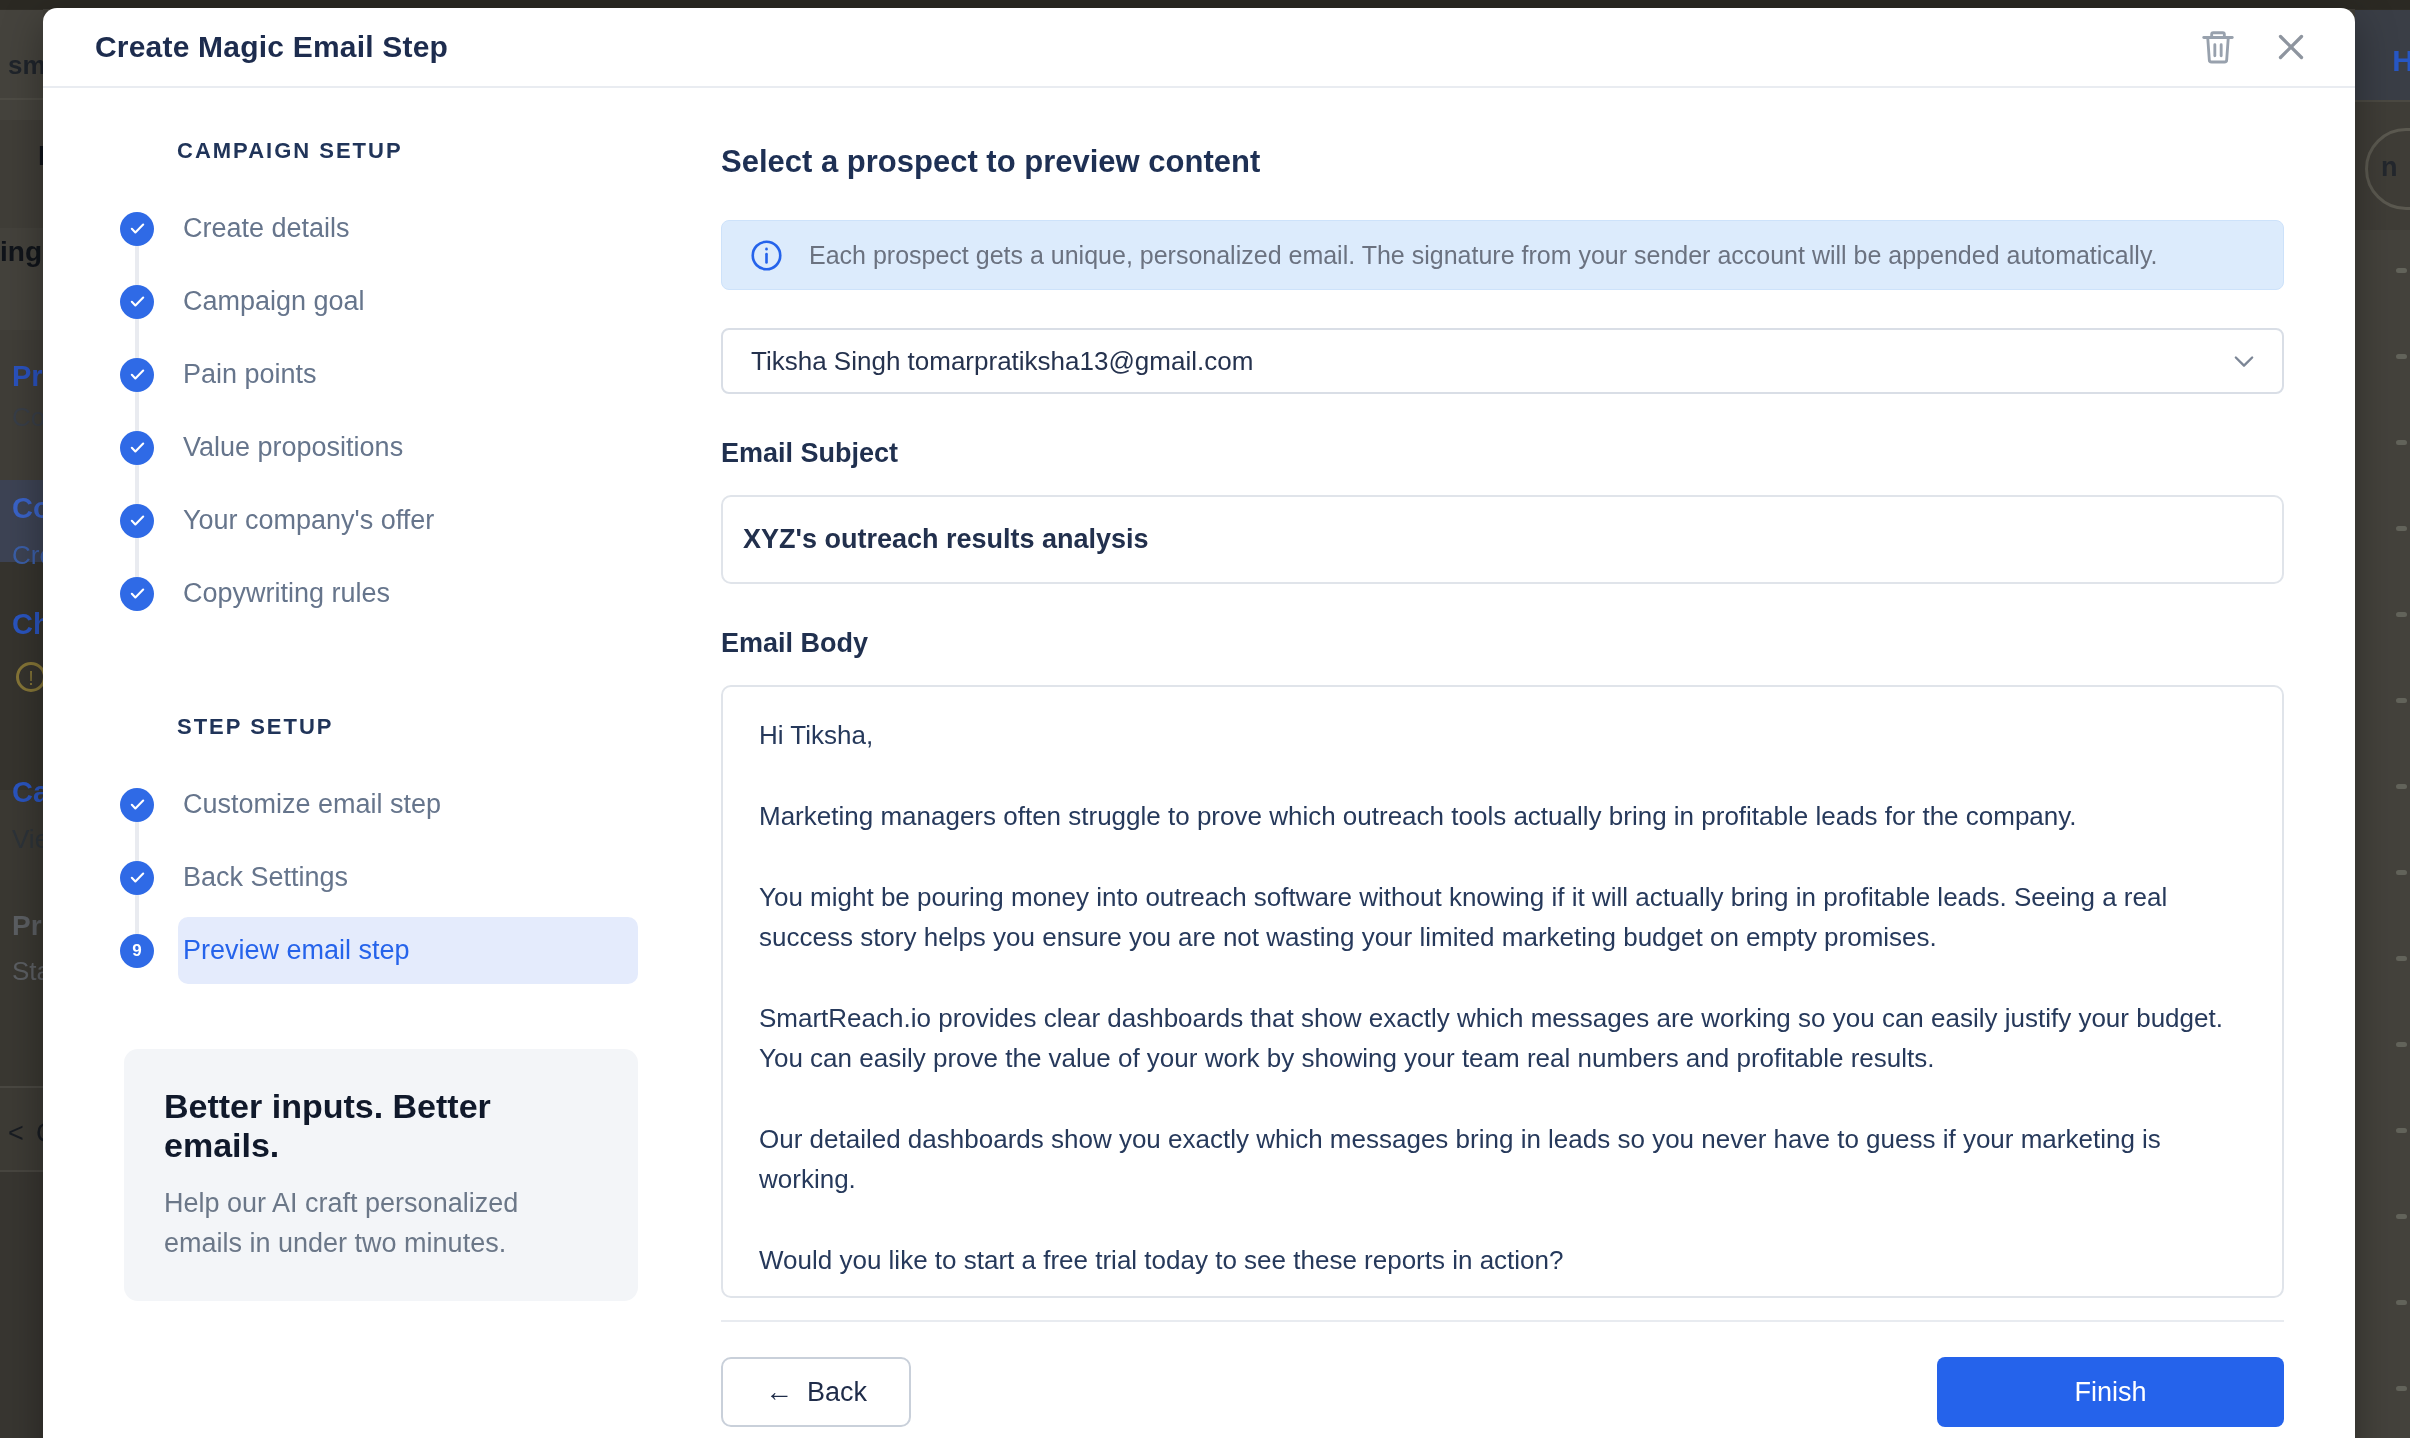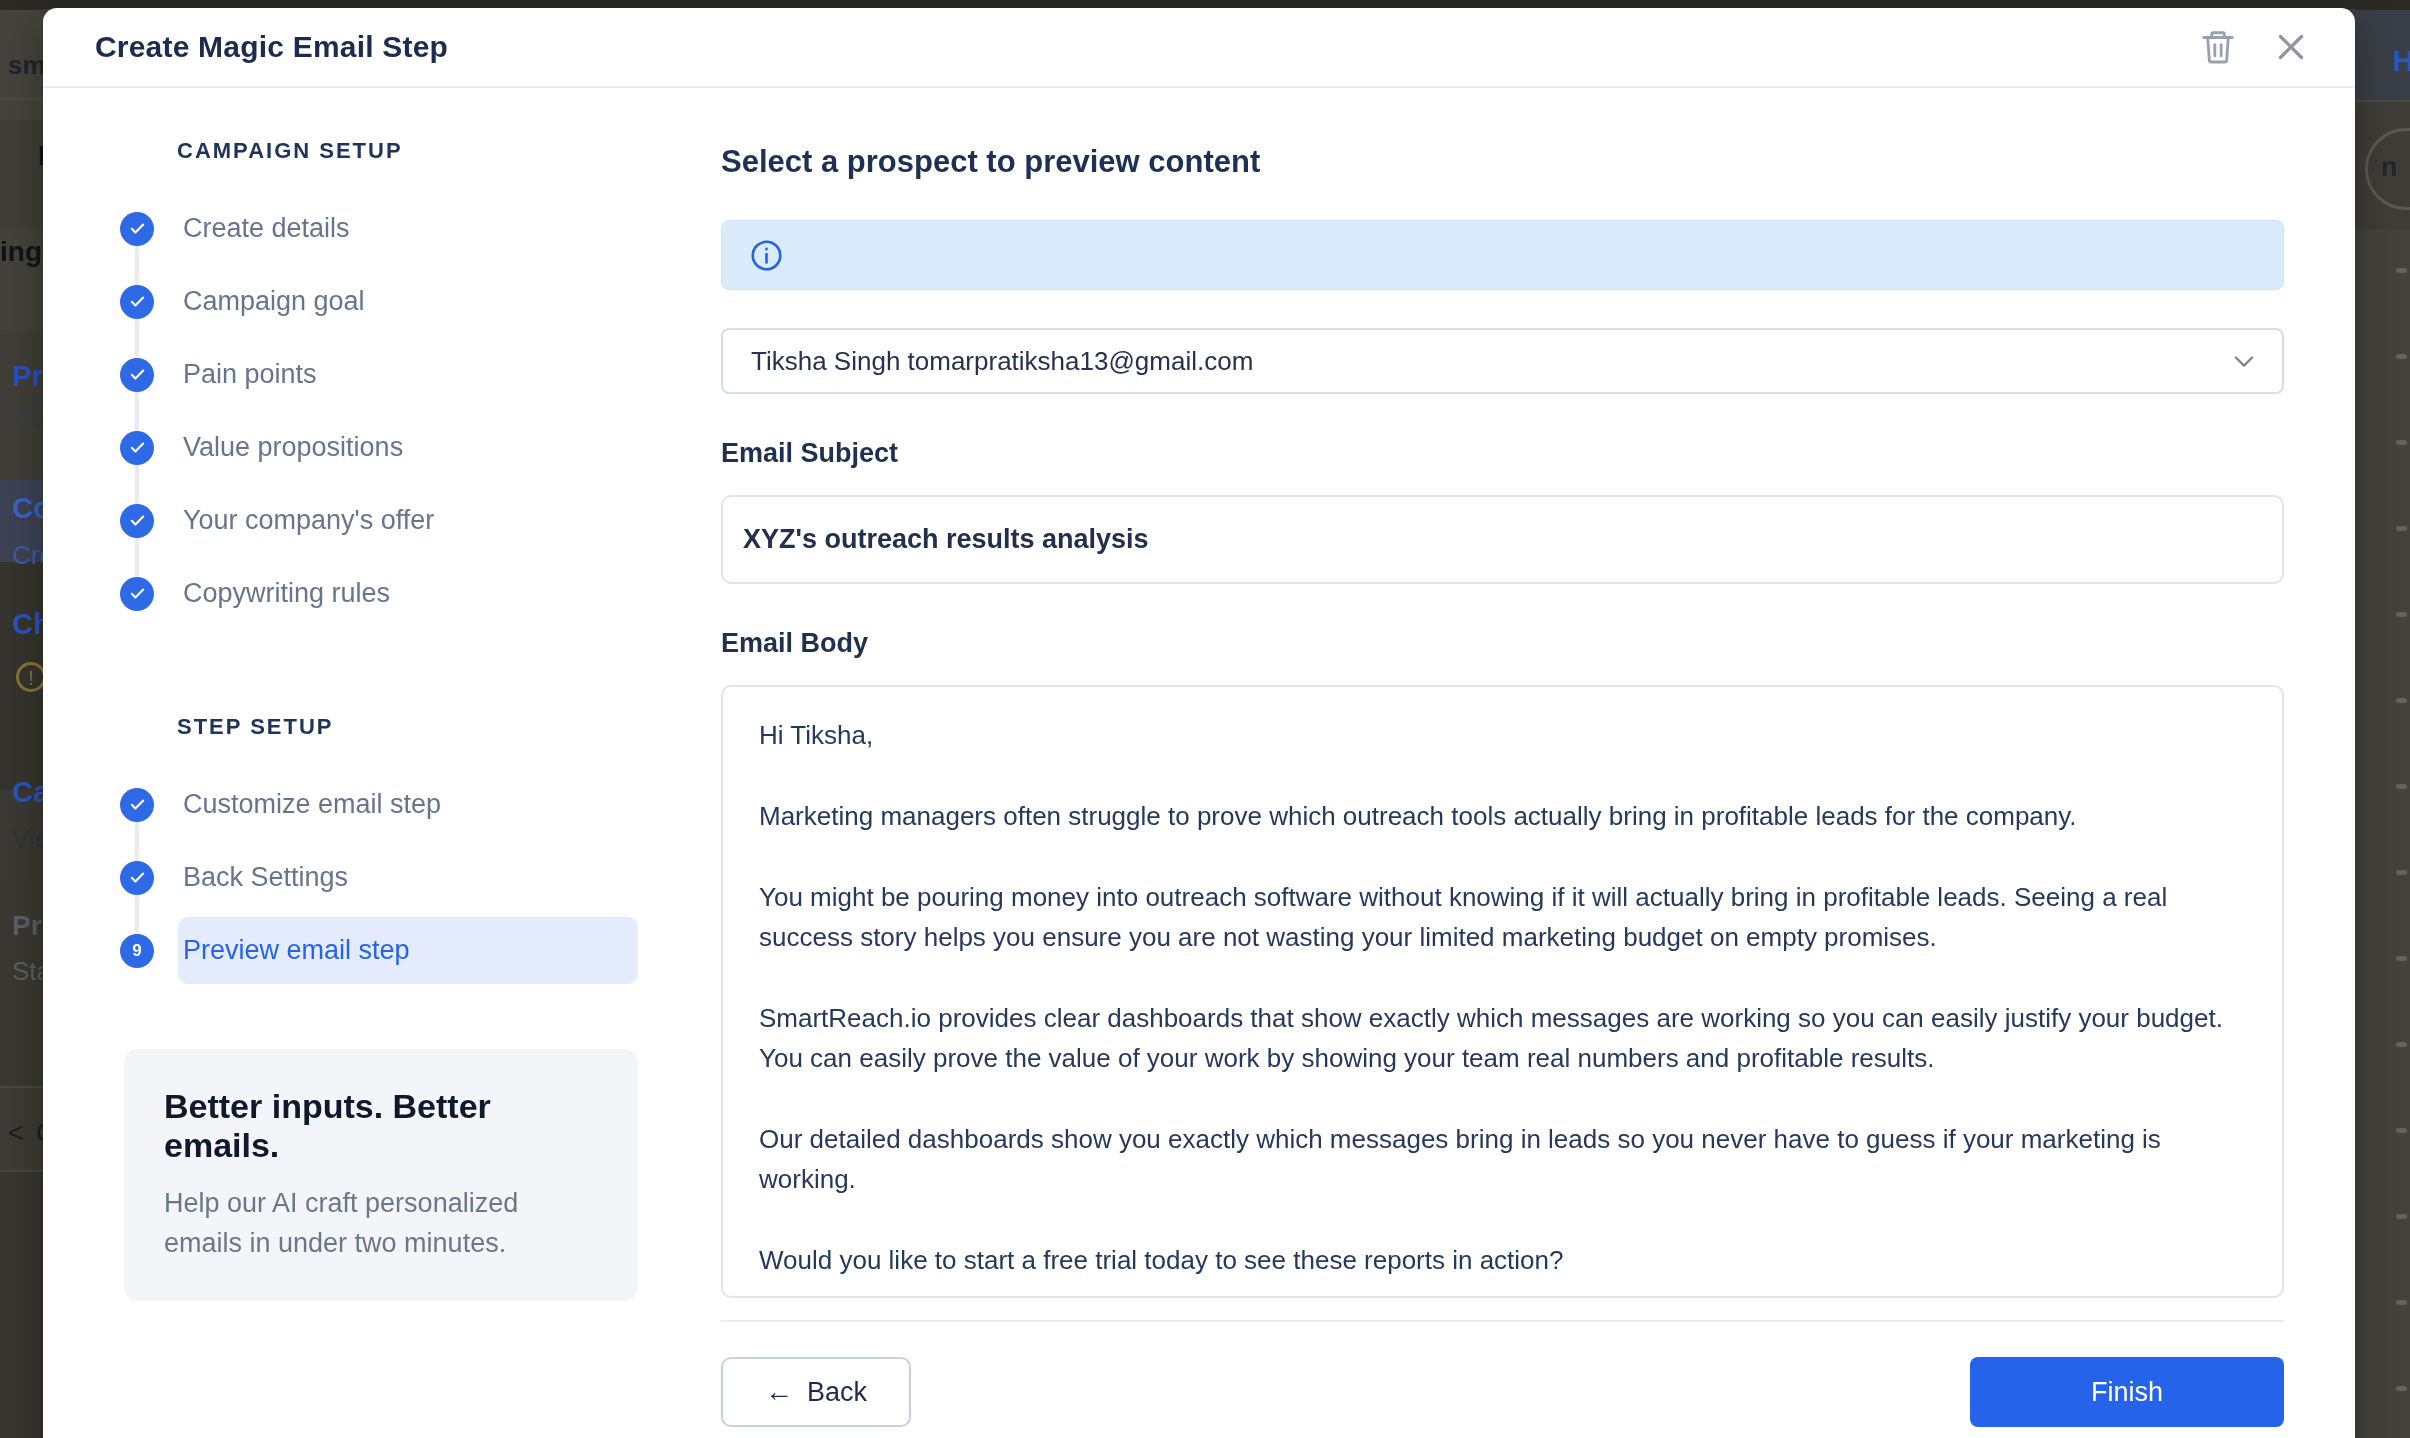--- a/index.html
+++ b/index.html
@@ -65,21 +65,21 @@
   .subject-text { font-size:27px; font-weight:700; color:#22304d; }
   .body-box { margin-top:26px; height:613px; border:2px solid #e0e4ea; border-radius:10px;
               padding:28px 36px 0 36px; overflow:hidden; }
   .body-box p { font-size:26px; line-height:40px; color:#26395b; margin:0 0 41px 0; }
   .footer-divider { margin-top:22px; border-top:2px solid #e8ebf0; }
   .footer { margin-top:35px; display:flex; align-items:center; justify-content:space-between; }
   .back-btn { width:190px; height:70px; background:#fff; border:2px solid #c9d0da; border-radius:10px;
               display:flex; align-items:center; justify-content:center; gap:14px; font-size:27px;
               color:#1f2c49; cursor:pointer; font-family:"Liberation Sans", sans-serif; }
   .back-arrow { font-size:28px; line-height:1; color:#1f2c49; }
-  .finish-btn { width:314px; height:70px; background:#2563eb; border:none; border-radius:8px; color:#ffffff;
+  .finish-btn { width:347px; height:70px; background:#2563eb; border:none; border-radius:8px; color:#ffffff;
                 font-size:27px; cursor:pointer; font-family:"Liberation Sans", sans-serif; }
   .top-edge { position:absolute; top:0; left:0; right:0; height:9px; background:#2b2923; z-index:2; }
 </style>
 </head>
 <body>
 
 <div class="top-edge"></div>
 
 <div class="bg-strip bg-left">
   <div class="band" style="top:0;height:10px;background:#2e2c26;"></div>
@@ -249,20 +249,21 @@
 
     <div class="main">
       <div class="main-heading">Select a prospect to preview content</div>
 
       <div class="info-banner">
         <svg width="33" height="33" viewBox="0 0 24 24" fill="none" stroke="#2563eb" stroke-width="1.9" stroke-linecap="round">
           <circle cx="12" cy="12" r="10"></circle>
             <path d="M12 11v6"></path>
             <path d="M12 7.2v.2"></path>
         </svg>
+        <span class="info-text">Each prospect gets a unique, personalized email. The signature from your sender account will be appended automatically.</span>
       </div>
 
       <div class="select-box">
         <span class="select-value">Tiksha Singh tomarpratiksha13@gmail.com</span>
         <svg width="28" height="28" viewBox="0 0 24 24" fill="none" stroke="#7c8696" stroke-width="2" stroke-linecap="round" stroke-linejoin="round">
           <path d="M5 9l7 7 7-7"></path>
         </svg>
       </div>
 
       <div class="field-label">Email Subject</div>

